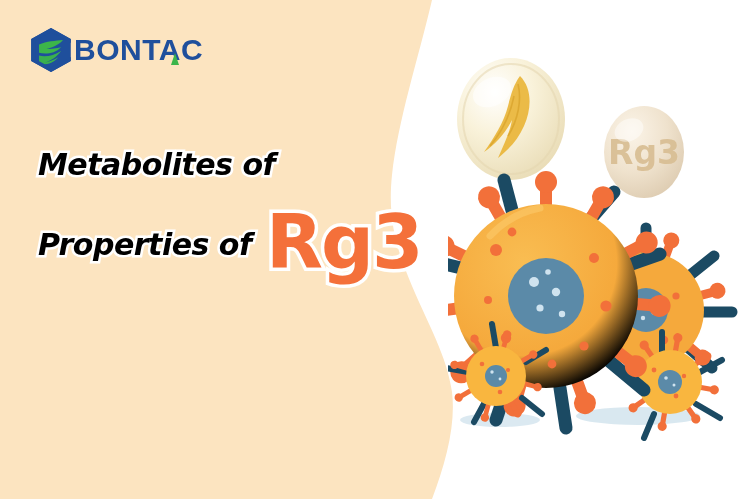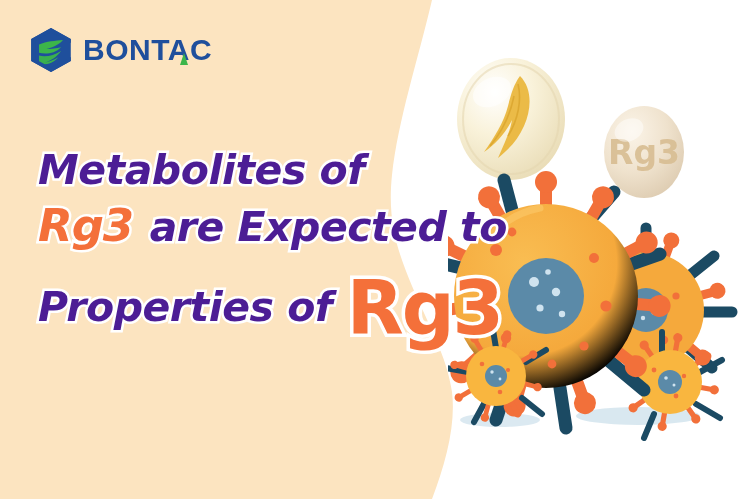--- a/index.html
+++ b/index.html
@@ -23,21 +23,20 @@
     z-index: 0;
   }
 
   
   .logo-row {
     position: absolute;
     left: 28px;
     top: 27px;
     display: flex;
     align-items: center;
-    gap: 9px;
     z-index: 5;
   }
   .logo-mark { width: 46px; height: 46px; display: block; }
   .logo-word {
     font-family: "Liberation Sans", sans-serif;
     font-weight: bold;
     font-size: 30px;
     letter-spacing: 0.5px;
     color: #1f4f9c;
     line-height: 1;
@@ -61,22 +60,22 @@
   }
   .hl-line.l1 { margin-bottom: 12px; }
   .hl-line.l2 { margin-bottom: 10px; }
   .hl-line.l3 { margin-bottom: 6px; }
   .hl-line.l4 { margin-bottom: 0; }
 
   .tx {
     font-family: "DejaVu Sans", sans-serif;
     font-weight: bold;
     font-style: italic;
-    font-size: 41px;
-    color: #4c1d95;
+    font-size: 30px;
+    color: #000000;
     letter-spacing: -0.5px;
     -webkit-text-stroke: 5px #ffffff;
     paint-order: stroke fill;
     display: inline-block;
     vertical-align: baseline;
   }
   .tx.orange {
     color: #f4703a;
     font-size: 45px;
     letter-spacing: -1px;
@@ -136,24 +135,20 @@
       </svg>
     </div>
   </div>
 
   <div class="headline">
 
     <span class="hl-line l1">
       <span class="tx">Metabolites of</span>
     </span>
 
-    <span class="hl-line l2">
-      <span class="tx orange">Rg3</span>
-      <span class="tx" style="margin-left:12px;">are Expected to</span>
-    </span>
 
 
     <span class="hl-line l4">
       <span class="tx">Properties of</span>
       <span class="tx bigorange">Rg3</span>
     </span>
 
   </div>
 
   <div class="art">

